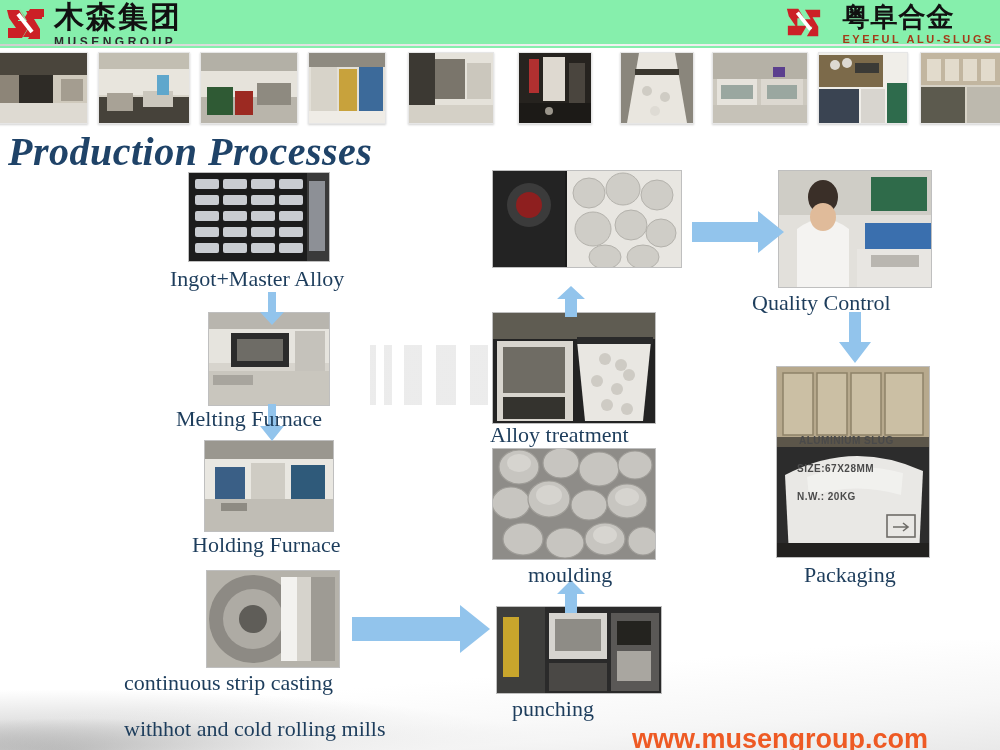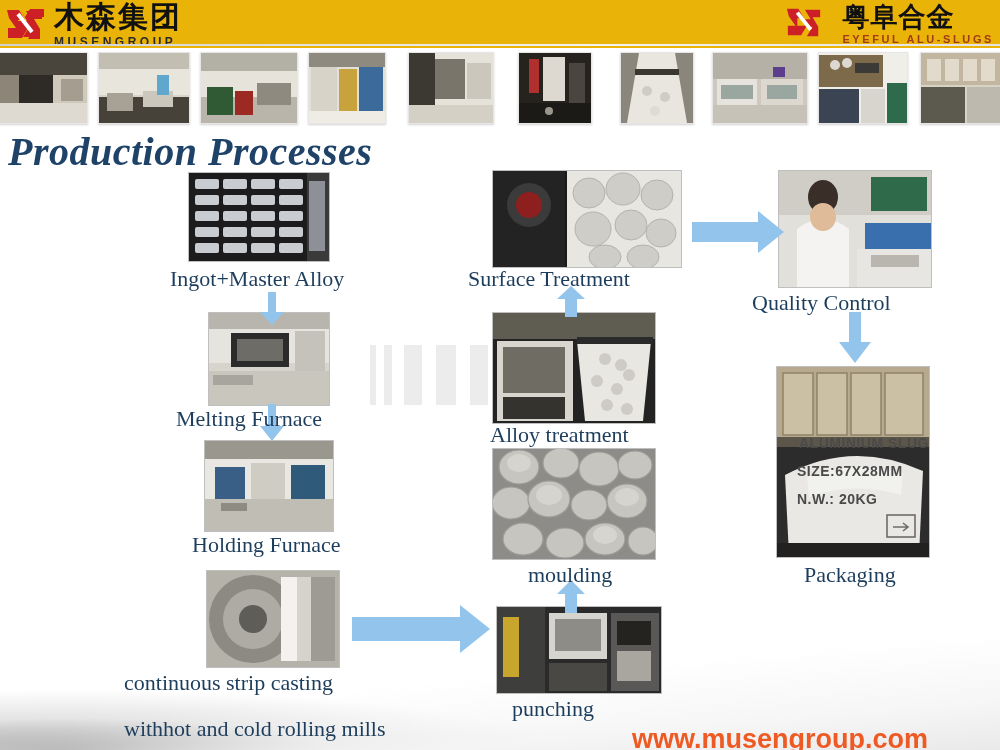--- a/index.html
+++ b/index.html
@@ -28,21 +28,21 @@
     position:absolute;left:370px;top:345px;width:160px;height:60px;
     background:linear-gradient(90deg,rgba(228,228,228,.95) 0 6px,rgba(255,255,255,0) 6px 14px,
                rgba(228,228,228,.95) 14px 22px,rgba(255,255,255,0) 22px 34px,
                rgba(228,228,228,.95) 34px 52px,rgba(255,255,255,0) 52px 66px,
                rgba(228,228,228,.95) 66px 86px,rgba(255,255,255,0) 86px 100px,
                rgba(228,228,228,.95) 100px 118px,rgba(255,255,255,0) 118px 160px);
     opacity:.75;pointer-events:none;
   }
 
   
-  .header{position:absolute;left:0;top:0;width:1000px;height:48px;background:#eab308;z-index:6;}
+  .header{position:absolute;left:0;top:0;width:1000px;height:48px;background:#86efac;z-index:6;}
   .logo-left{position:absolute;left:4px;top:2px;display:flex;align-items:center;gap:8px;}
   .logo-right{position:absolute;right:6px;top:3px;display:flex;align-items:center;gap:16px;}
   .mark{width:42px;height:40px;position:relative;flex:0 0 auto;}
   .mark svg{display:block;}
   .cn-brand{font-family:"DejaVu Sans", sans-serif;font-weight:bold;font-size:30px;color:#111;letter-spacing:2px;line-height:1;}
   .cn-brand.rt{font-size:27px;letter-spacing:1px;}
   .en-brand{font-family:"Liberation Sans", sans-serif;font-size:12px;font-weight:bold;color:#2b2b2b;letter-spacing:3.5px;line-height:1;margin-top:4px;}
   .en-brand.rt{color:#a33a18;letter-spacing:2.6px;font-size:11px;}
   .brandcol{display:flex;flex-direction:column;}
   .hdr-rule{position:absolute;left:0;top:44px;width:1000px;height:2px;background:linear-gradient(90deg,#cfcfcf,#f2f2f2 60%,#e2e2e2);}
@@ -74,21 +74,21 @@
     position:absolute;z-index:9;
     font-family:"Liberation Sans", sans-serif;font-weight:bold;
     font-size:27px;color:#ee5a24;letter-spacing:0px;white-space:nowrap;
   }
 
   
   .arrow{position:absolute;z-index:4;}
 
   
   .bagtxt{position:absolute;font-family:"Liberation Sans", sans-serif;color:#4a4a4a;
-          font-size:14px;letter-spacing:.5px;white-space:nowrap;z-index:4;font-weight:bold;}
+          font-size:10px;letter-spacing:.5px;white-space:nowrap;z-index:4;font-weight:bold;}
 </style>
 </head>
 <body>
 
 <div class="slide">
 
   <div class="swoosh"></div>
   <div class="swoosh2"></div>
   <div class="wm"></div>
 
@@ -346,21 +346,20 @@
           <ellipse cx="130" cy="18" rx="17" ry="16"></ellipse>
         <ellipse cx="164" cy="24" rx="16" ry="15"></ellipse>
           <ellipse cx="100" cy="58" rx="18" ry="17"></ellipse>
         <ellipse cx="138" cy="54" rx="16" ry="15"></ellipse>
           <ellipse cx="168" cy="62" rx="15" ry="14"></ellipse>
         <ellipse cx="112" cy="86" rx="16" ry="12"></ellipse>
           <ellipse cx="150" cy="86" rx="16" ry="12"></ellipse>
       </g>
     </svg>
   </div>
-  <div class="lbl" style="left:468px;top:266px;">Surface Treatment</div>
 
   <svg class="arrow" style="left:556px;top:286px;" width="30" height="32" viewBox="0 0 30 32">
     <polygon points="15,0 29,13 21,13 21,31 9,31 9,13 1,13" fill="#92c4ec"></polygon>
   </svg>
 
   <div class="pic" style="left:492px;top:312px;width:162px;height:110px;">
     <svg class="ph" viewBox="0 0 162 110" preserveAspectRatio="none">
       <rect width="162" height="110" fill="#232323"></rect>
       <rect x="0" y="0" width="162" height="26" fill="#5f5c52"></rect>
       <rect x="4" y="28" width="76" height="80" fill="#d8d5ce"></rect>

